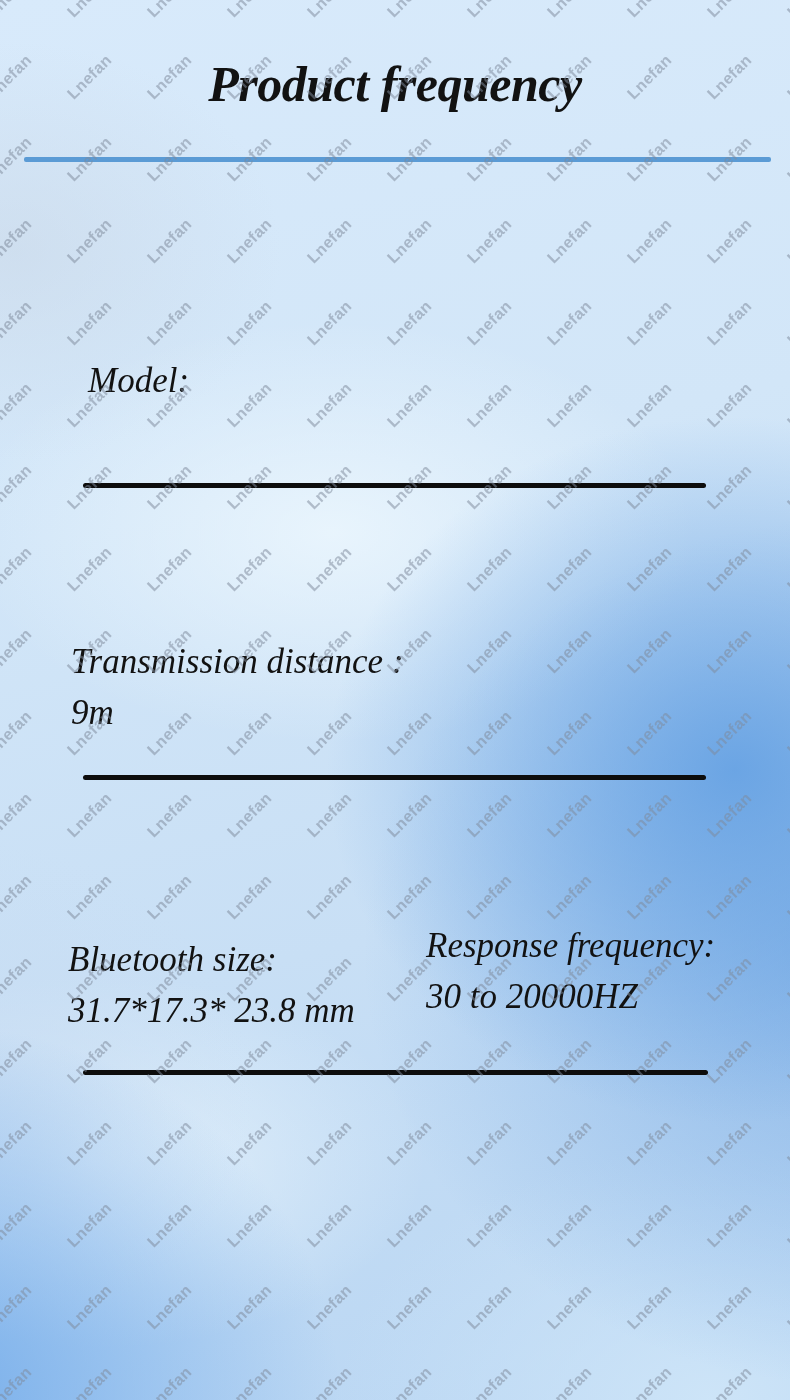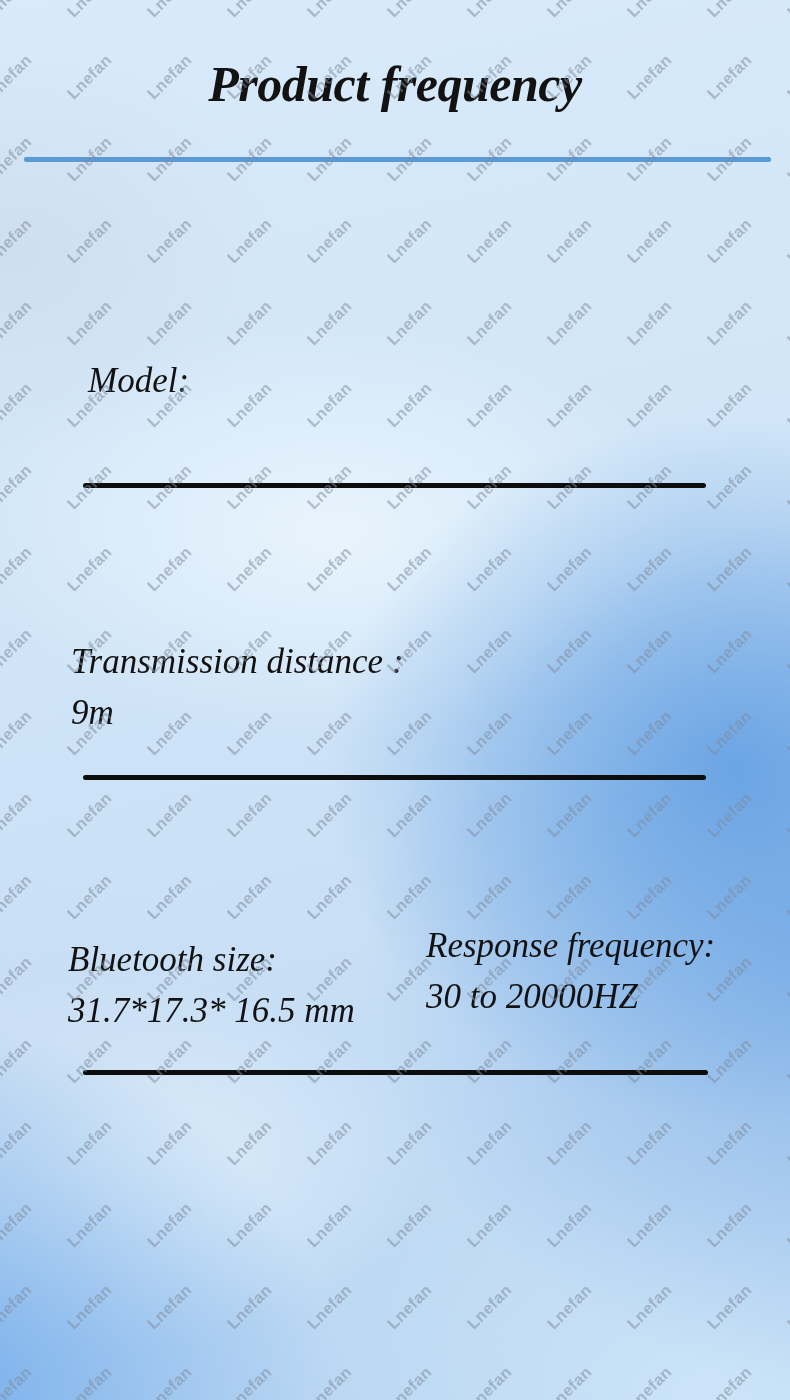--- a/index.html
+++ b/index.html
@@ -107,21 +107,21 @@
   <div class="spec-divider rule-1" style="background-color: rgb(13, 13, 13);"></div>
 
   <div class="spec-cell r2-left">
     <div>Transmission distance :</div>
     <div>9m</div>
   </div>
   <div class="spec-divider rule-2" style="background-color: rgb(13, 13, 13);"></div>
 
   <div class="spec-cell r3-left">
     <div>Bluetooth size:</div>
-    <div>31.7*17.3* 16.5 mm</div>
+    <div>31.7*17.3* 23.8 mm</div>
   </div>
   <div class="spec-cell r3-right">
     <div>Response frequency:</div>
     <div>30 to 20000HZ</div>
   </div>
   <div class="spec-divider rule-3" style="background-color: rgb(13, 13, 13);"></div>
 
   <div class="watermark-layer">
       <span class="wm" style="left: -18px; top: -14px;">Lnefan</span>
       <span class="wm" style="left: 62px; top: -14px;">Lnefan</span>

